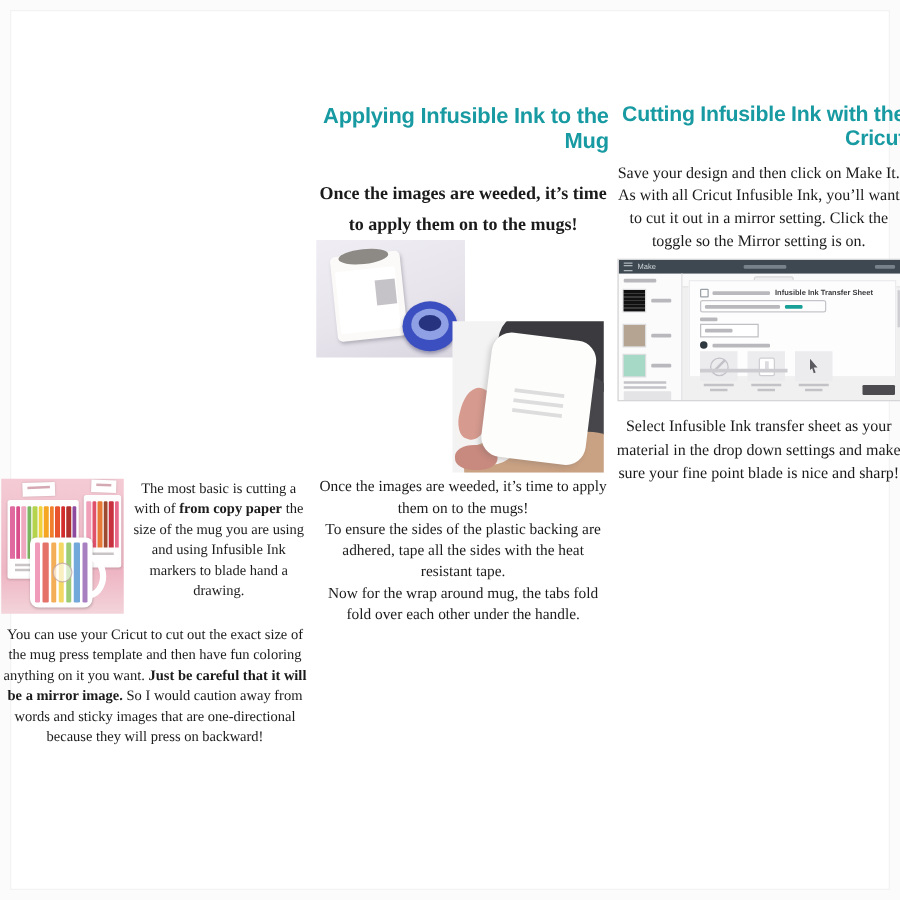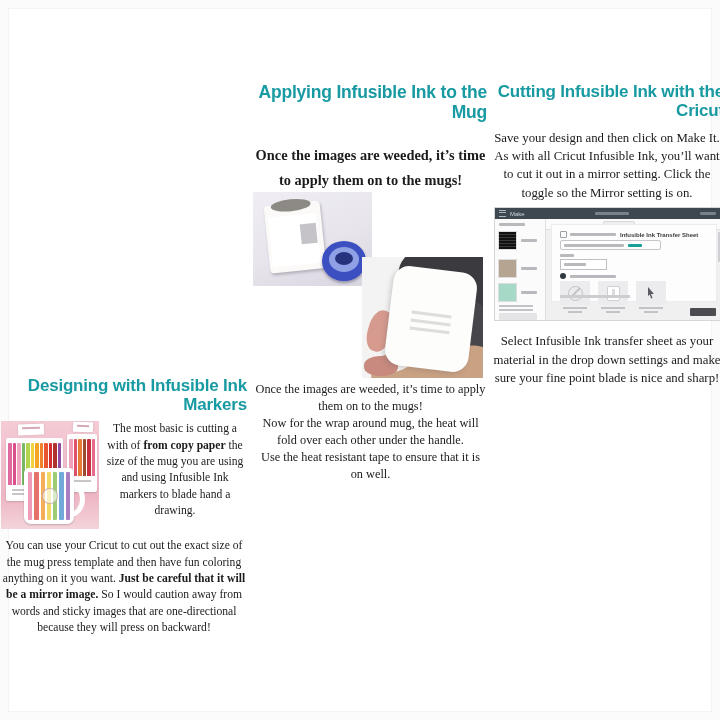--- a/index.html
+++ b/index.html
@@ -133,21 +133,20 @@
   .ss-footnote{position:absolute;left:8px;bottom:3px;width:70px;height:3px;background:#cdcdd1;}
   .ss-continue{position:absolute;right:5px;bottom:4px;width:26px;height:8px;background:#4b4b50;border-radius:1px;}
   .ss-scroll{position:absolute;right:1px;top:24px;width:2px;height:30px;background:#cfcfd3;border-radius:1px;}
 </style>
 </head>
 <body>
 
 <div class="page">
 
   <div class="left-col">
-    <div class="col-heading" style="color: rgb(24, 154, 162);">Designing with Infusible Ink Markers</div>
     <div class="left-row">
       <div class="photo-markers">
         <div class="pack pack1">
           <div class="stripes">
             <div style="background:#e06aa0"></div>
               <div style="background:#d84f8c"></div>
             <div style="background:#f0a8c0"></div>
               <div style="background:#7bb661"></div>
             <div style="background:#b5d44e"></div>
               <div style="background:#f2d23c"></div>
@@ -227,22 +226,22 @@
     <span class="ph-finger"></span>
     <div class="ph-mug">
         <i></i>
         <i></i>
         <i></i>
       </div>
   </div>
 
   <div class="mid-body">
     <p><span>Once the images are weeded, it’s time to apply them on to the mugs!</span></p>
-    <p><span>Now for the wrap around mug, the heat will fold over each other under the handle.</span></p>
-    <p><span>Use the heat resistant tape to ensure that it is on well.</span></p>
+    <p><span>To ensure the sides of the plastic backing are adhered, tape all the sides with the heat resistant tape.</span></p>
+    <p><span>Now for the wrap around mug, the tabs fold fold over each other under the handle.</span></p>
   </div>
 
   <div class="right-col">
     <div class="col-heading" style="color: rgb(24, 154, 162);">Cutting Infusible Ink with the Cricut</div>
     <div class="right-top serif">Save your design and then click on Make It. As with all Cricut Infusible Ink, you’ll want to cut it out in a mirror setting. Click the toggle so the Mirror setting is on.</div>
   </div>
 
   <div class="ss">
     <div class="ss-header">
       <span class="ss-burger"></span>

